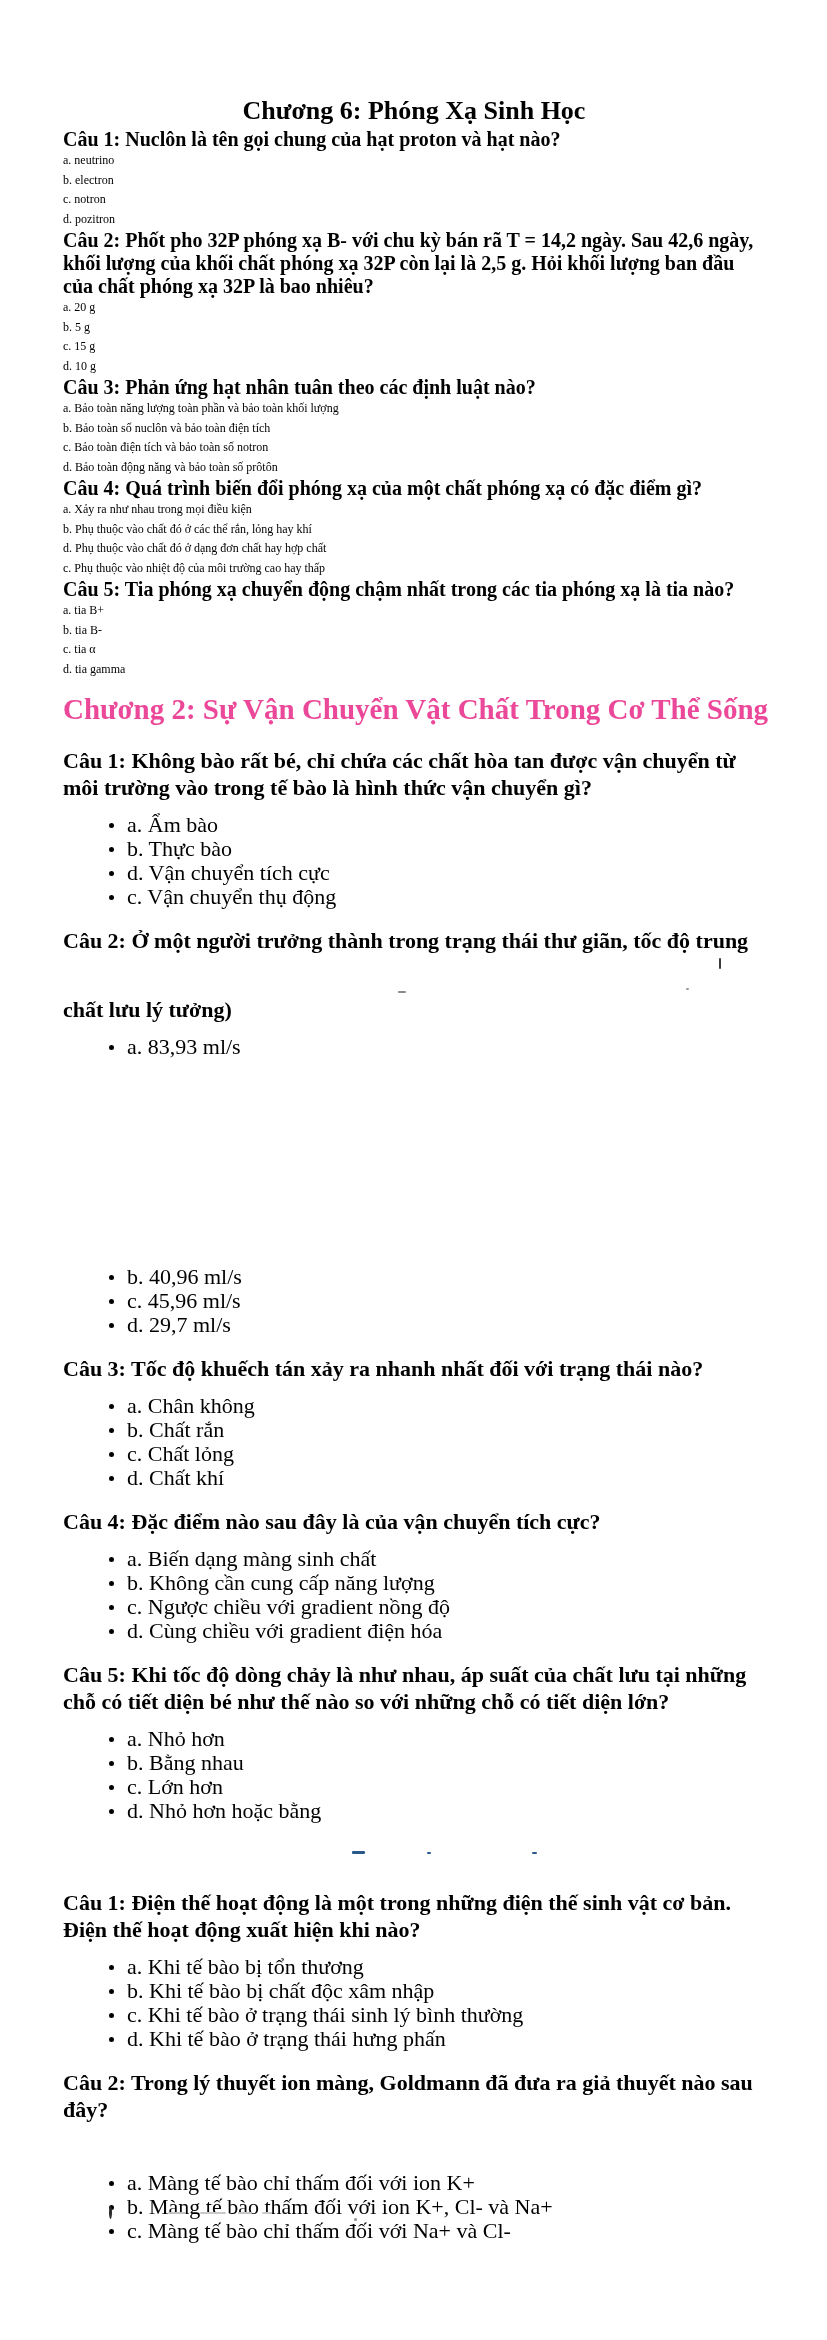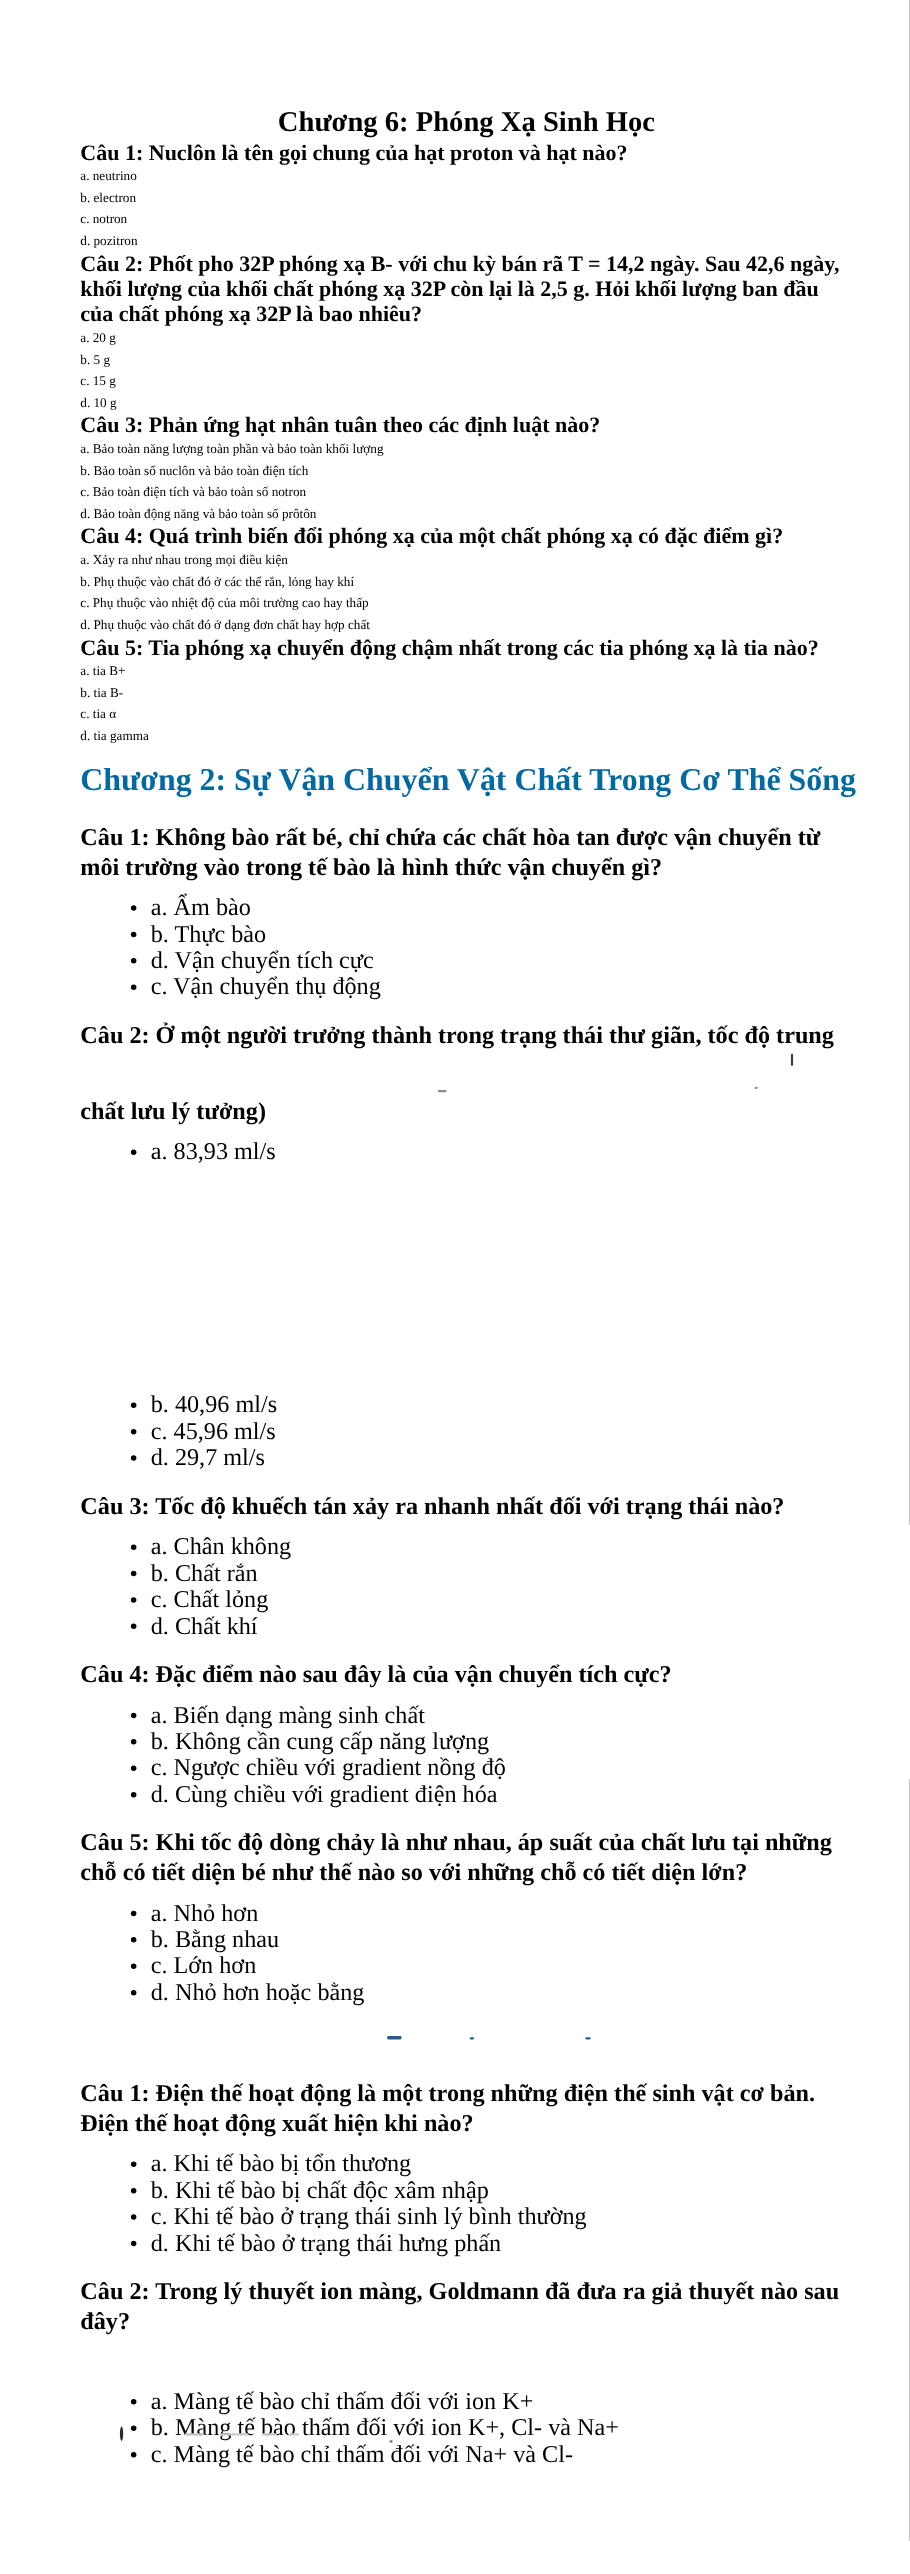--- a/index.html
+++ b/index.html
@@ -7,21 +7,21 @@
     position:relative;
     width:827px;height:2340px;
     background:#ffffff;
     overflow:hidden;
     font-family:"Liberation Serif","DejaVu Serif",serif;
     color:#000;
     margin:0 auto;
   }
   .content{
     position:absolute;
-    left:73px;top:96px;
+    left:63px;top:96px;
     width:702px;
   }
   .heading-black{
     font-size:26px;font-weight:bold;line-height:30px;
     text-align:center;margin:0 0 2px 0;white-space:nowrap;
   }
   .heading-blue{
     font-size:29px;font-weight:bold;line-height:36px;
     text-align:center;margin:12px 0 20px 0;white-space:nowrap;
   }
@@ -87,35 +87,35 @@
           <li class="opt">b. Bảo toàn số nuclôn và bảo toàn điện tích</li>
           <li class="opt">c. Bảo toàn điện tích và bảo toàn số notron</li>
           <li class="opt">d. Bảo toàn động năng và bảo toàn số prôtôn</li>
         </ul>
         <div class="question q1">
           <div class="q-line">Câu 4: Quá trình biến đổi phóng xạ của một chất phóng xạ có đặc điểm gì?</div>
         </div>
         <ul class="opts1">
           <li class="opt">a. Xảy ra như nhau trong mọi điều kiện</li>
           <li class="opt">b. Phụ thuộc vào chất đó ở các thể rắn, lỏng hay khí</li>
+          <li class="opt">d. Phụ thuộc vào chất đó ở dạng đơn chất hay hợp chất</li>
           <li class="opt">c. Phụ thuộc vào nhiệt độ của môi trường cao hay thấp</li>
-          <li class="opt">d. Phụ thuộc vào chất đó ở dạng đơn chất hay hợp chất</li>
         </ul>
         <div class="question q1">
           <div class="q-line">Câu 5: Tia phóng xạ chuyển động chậm nhất trong các tia phóng xạ là tia nào?</div>
         </div>
         <ul class="opts1">
           <li class="opt">a. tia B+</li>
           <li class="opt">b. tia B-</li>
           <li class="opt">c. tia α</li>
           <li class="opt">d. tia gamma</li>
         </ul>
       </div>
       <div class="section section-ch2">
-        <div class="heading-blue" style="color: #0369a1;">Chương 2: Sự Vận Chuyển Vật Chất Trong Cơ Thể Sống</div>
+        <div class="heading-blue" style="color: #ec4899;">Chương 2: Sự Vận Chuyển Vật Chất Trong Cơ Thể Sống</div>
         <div class="question q2">
           <div class="q-line">Câu 1: Không bào rất bé, chỉ chứa các chất hòa tan được vận chuyển từ</div>
           <div class="q-line">môi trường vào trong tế bào là hình thức vận chuyển gì?</div>
         </div>
         <ul class="ul2">
           <li class="opt">a. Ẩm bào</li>
           <li class="opt">b. Thực bào</li>
           <li class="opt">d. Vận chuyển tích cực</li>
           <li class="opt">c. Vận chuyển thụ động</li>
         </ul>

